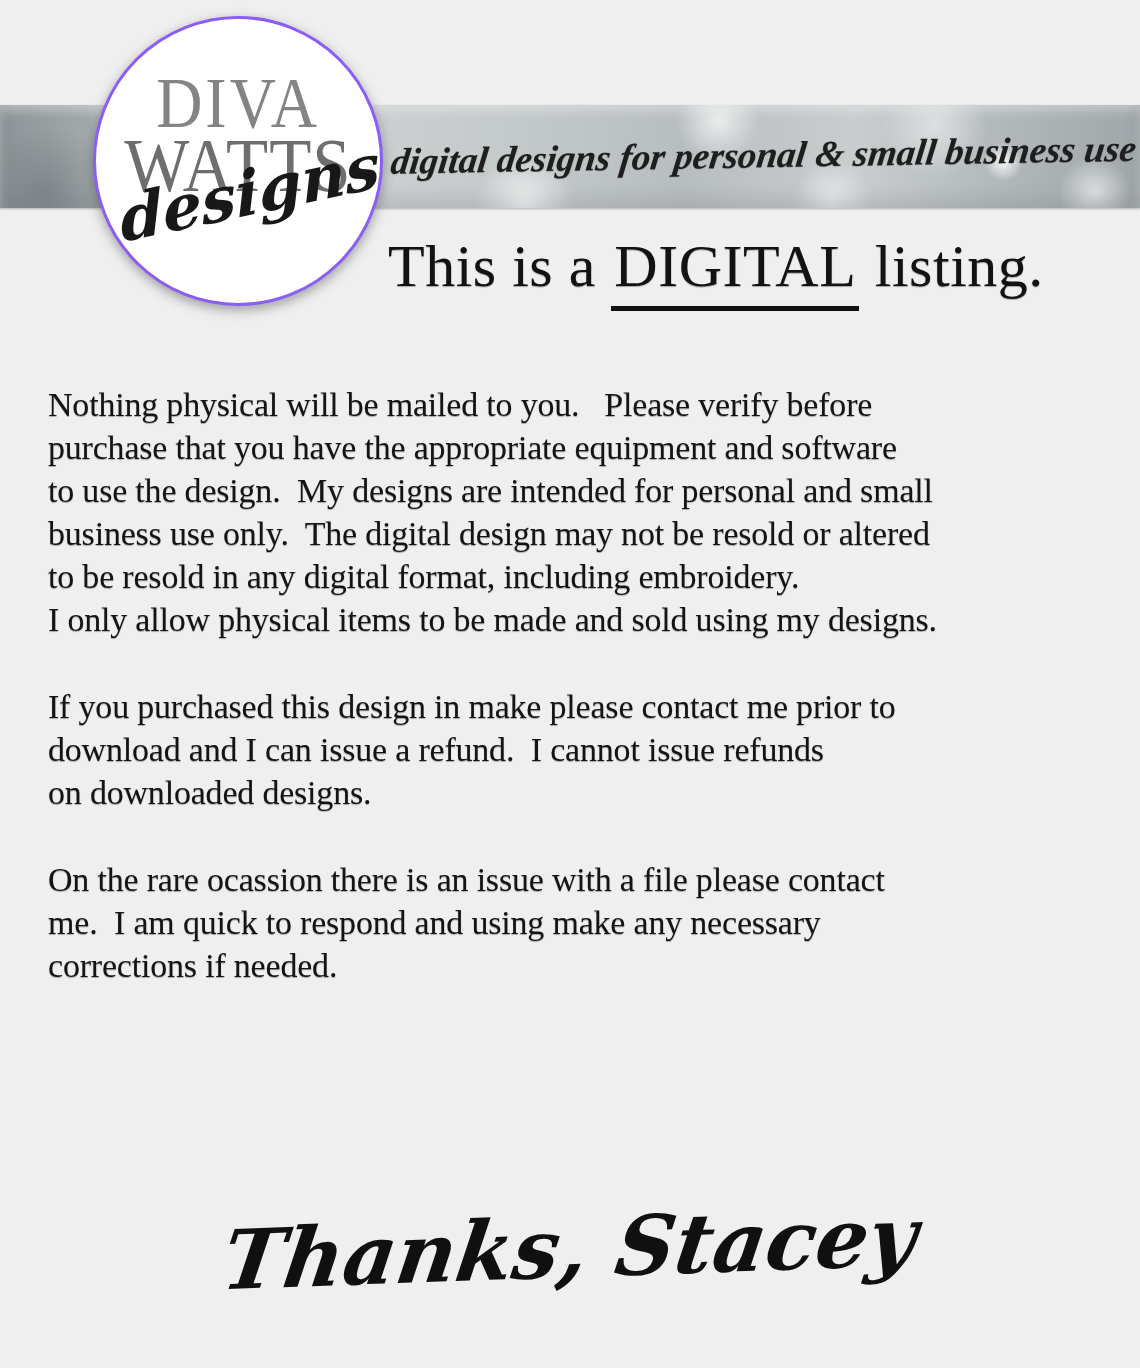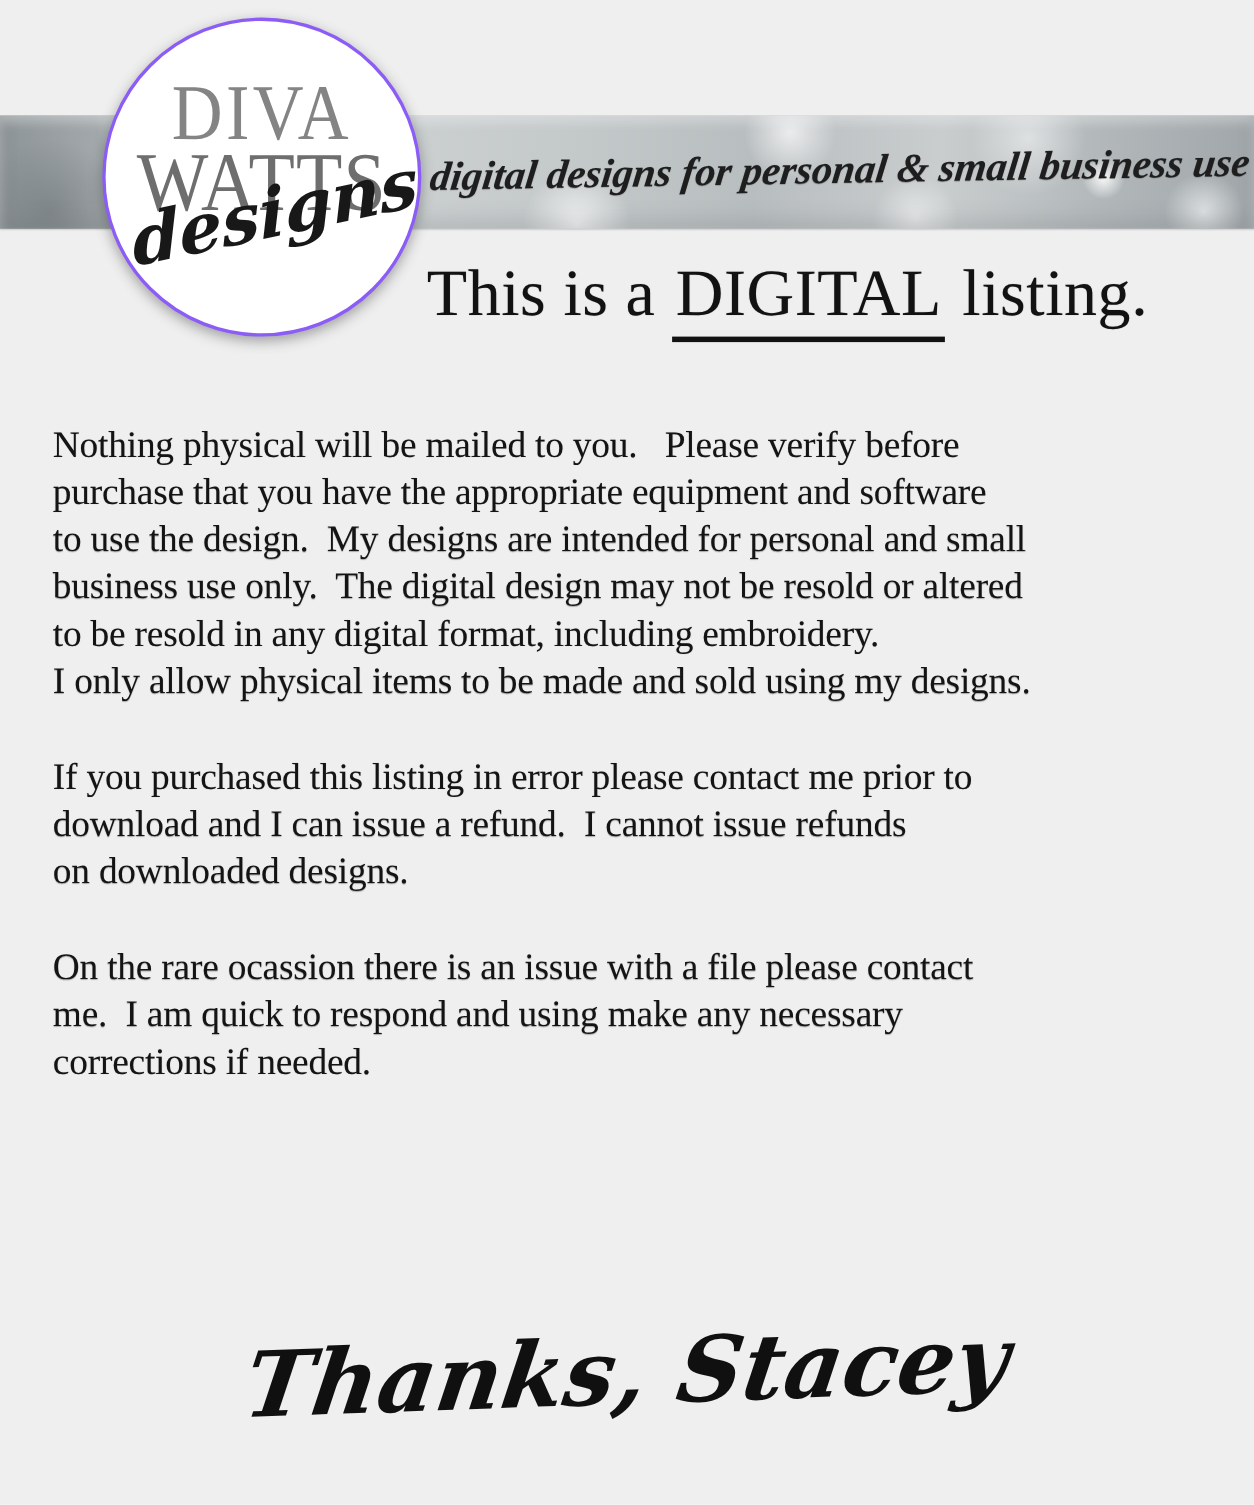--- a/index.html
+++ b/index.html
@@ -168,21 +168,21 @@
     <span>This is a </span><span class="digital">DIGITAL</span><span> listing.</span>
   </div>
 
   <div class="body-text">
     <p>Nothing physical will be mailed to you.   Please verify before
 purchase that you have the appropriate equipment and software
 to use the design.  My designs are intended for personal and small
 business use only.  The digital design may not be resold or altered
 to be resold in any digital format, including embroidery.
 I only allow physical items to be made and sold using my designs.</p>
-    <p>If you purchased this listing in error please contact me prior to
+    <p>If you purchased this design in make please contact me prior to
 download and I can issue a refund.  I cannot issue refunds
 on downloaded designs.</p>
     <p>On the rare ocassion there is an issue with a file please contact
 me.  I am quick to respond and using make any necessary
 corrections if needed.</p>
   </div>
 
   <div class="signature">Thanks, Stacey</div>
 
 </div>

